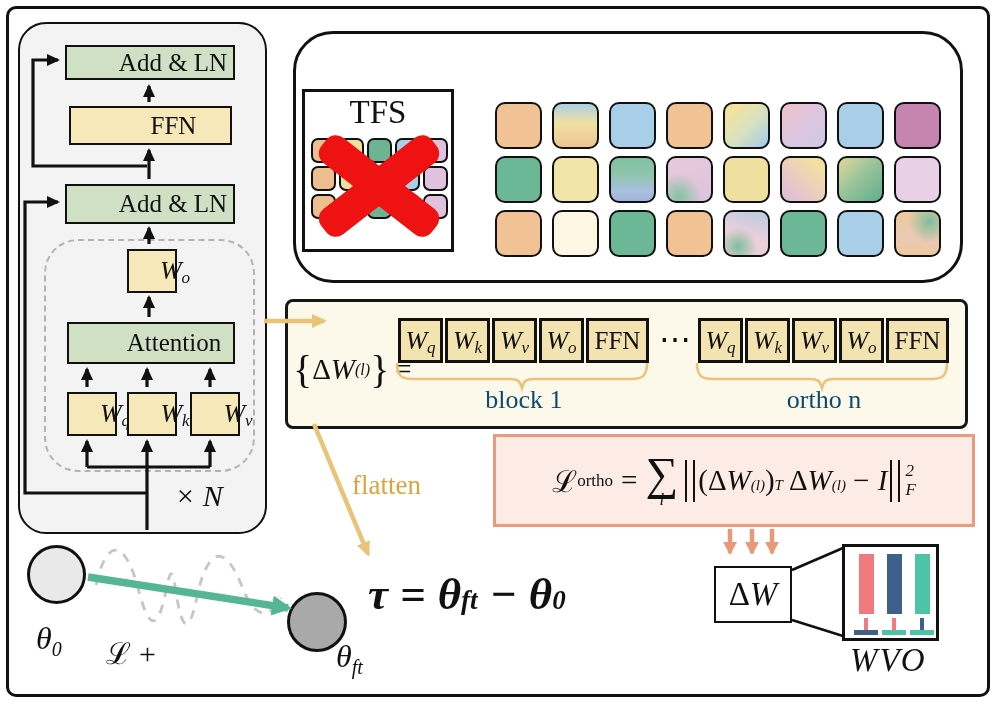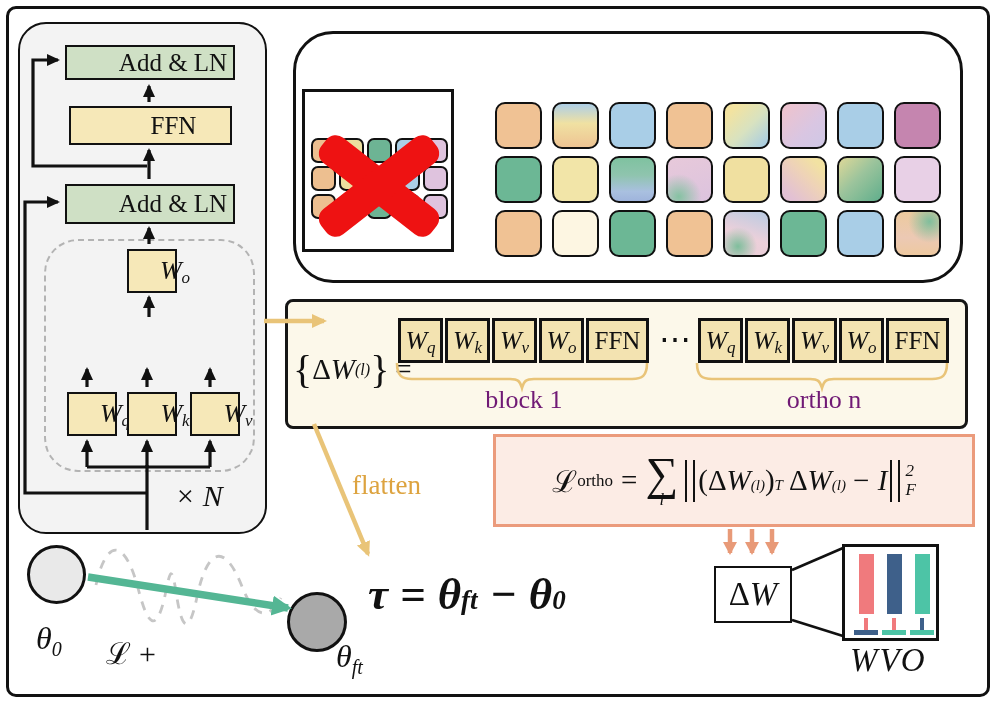--- a/index.html
+++ b/index.html
@@ -44,21 +44,21 @@
   .band-lhs sup{font-size:16px;font-style:italic;}
   .beq{font-size:29px;margin-left:6px;}
   .wgroup{position:absolute;top:16px;display:flex;gap:2px;}
   .g1{left:110px;} .g2{left:410px;}
   .wbox{width:45px;height:45px;border:3px solid #111;background:#f3e3b1;display:flex;
         align-items:center;justify-content:center;box-sizing:border-box;}
   .wbox .wm{font-style:italic;font-size:26px;}
   .wbox.wide{width:63px;font-size:25px;}
   .band-dots{position:absolute;left:371px;top:18px;width:40px;font-size:32px;letter-spacing:2px;}
   .block-label{position:absolute;top:83px;width:250px;text-align:center;
-               color:#701a75;font-size:26px;}
+               color:#0c4a6e;font-size:26px;}
   .b1{left:111px;} .bn{left:411px;}
   .flatten-lbl{position:absolute;left:352px;top:470px;color:#dda33f;font-size:27px;}
 
   
   .formula-box{position:absolute;left:493px;top:434px;width:482px;height:93px;
                background:#fcece5;border:3px solid #eb9b7c;box-sizing:border-box;
                display:flex;align-items:center;justify-content:center;font-size:29px;}
   .f-l{font-size:30px;} .f-lsub{font-size:17px;}
   .f-eq{margin:0 8px;}
   .f-sum{display:inline-flex;flex-direction:column;align-items:center;line-height:.85;margin-right:4px;}
@@ -117,37 +117,41 @@
       <span>FFN</span>
     </div>
     <div class="box green" style="left:45px;top:160px;width:170px;height:40px">
       <span>Add &amp; LN</span>
     </div>
     <div class="dashed"></div>
     <div class="box cream" style="left:107px;top:225px;width:45px;height:44px">
       <span class="wlabel">W</span>
         <span class="wsub">o</span>
     </div>
+    <div class="box green" style="left:47px;top:298px;width:168px;height:42px">
+      <span>Attention</span>
+    </div>
     <div class="box cream" style="left:47px;top:368px;width:45px;height:44px">
       <span class="wlabel">W</span>
         <span class="wsub">q</span>
     </div>
     <div class="box cream" style="left:107px;top:368px;width:45px;height:44px">
       <span class="wlabel">W</span>
         <span class="wsub">k</span>
     </div>
     <div class="box cream" style="left:170px;top:368px;width:45px;height:44px">
       <span class="wlabel">W</span>
         <span class="wsub">v</span>
     </div>
     <div class="timesn">× N</div>
   </div>
 
   <div class="fo-panel">
     <div class="tfs-box">
+      <div class="tfs-title">TFS</div>
       <div class="tfs-grid">
           <div class="tfs-cell" style="background: rgb(237, 191, 144);"></div>
           <div class="tfs-cell" style="background: rgb(236, 224, 159);"></div>
           <div class="tfs-cell" style="background: rgb(109, 180, 148);"></div>
           <div class="tfs-cell" style="background: rgb(171, 207, 230);"></div>
           <div class="tfs-cell" style="background: rgb(223, 195, 222);"></div>
           <div class="tfs-cell" style="background: rgb(237, 191, 144);"></div>
           <div class="tfs-cell" style="background: rgb(236, 224, 159);"></div>
           <div class="tfs-cell" style="background: rgb(109, 180, 148);"></div>
           <div class="tfs-cell" style="background: rgb(171, 207, 230);"></div>

